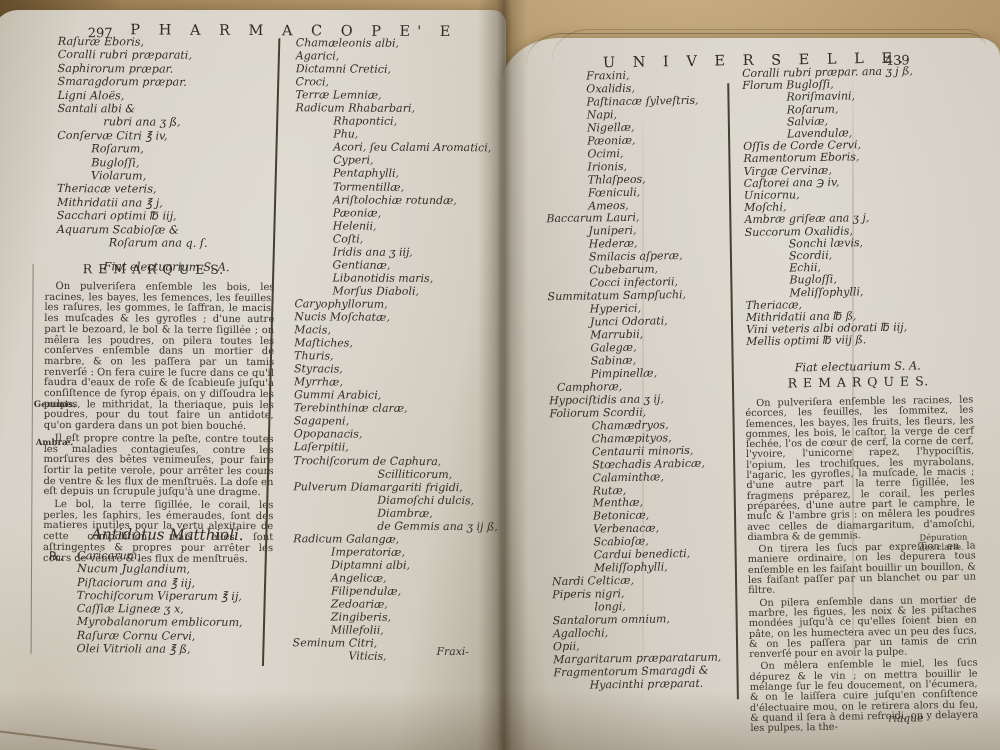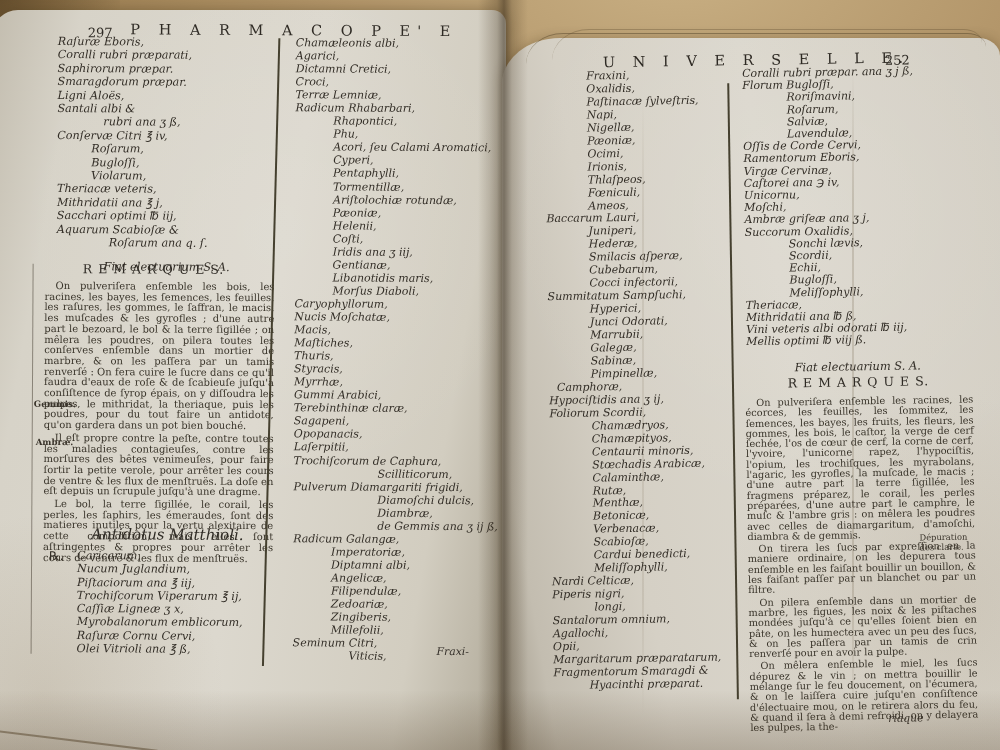--- a/index.html
+++ b/index.html
@@ -190,21 +190,21 @@
 </div>
 
 <div class="page page-right">
   <div class="page-edge edge1"></div>
   <div class="page-edge edge2"></div>
   <div class="crease-v" style="left:350px;top:30px;height:660px;"></div>
   <div class="crease-v" style="left:140px;top:60px;height:620px;opacity:.6;"></div>
 
   <div class="rp-content">
     <div class="runhead" style="left:105px;top:14px;width:280px;letter-spacing:6.5px;">U N I V E R S E L L E.</div>
-    <div class="pagenum" style="left:387px;top:17px;">252</div>
+    <div class="pagenum" style="left:387px;top:17px;">439</div>
 
     <div class="rp-col1 list">
         <div class="line" style="padding-left: 42px;">Fraxini,</div>
         <div class="line" style="padding-left: 42px;">Oxalidis,</div>
         <div class="line" style="padding-left: 42px;">Paſtinacæ ſylveſtris,</div>
         <div class="line" style="padding-left: 42px;">Napi,</div>
         <div class="line" style="padding-left: 42px;">Nigellæ,</div>
         <div class="line" style="padding-left: 42px;">Pæoniæ,</div>
         <div class="line" style="padding-left: 42px;">Ocimi,</div>
         <div class="line" style="padding-left: 42px;">Irionis,</div>

